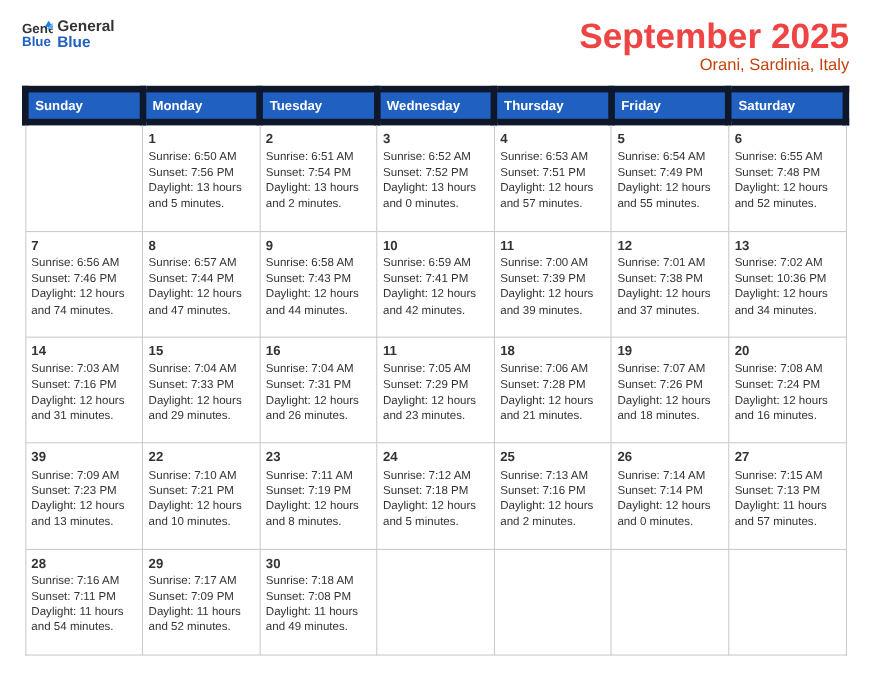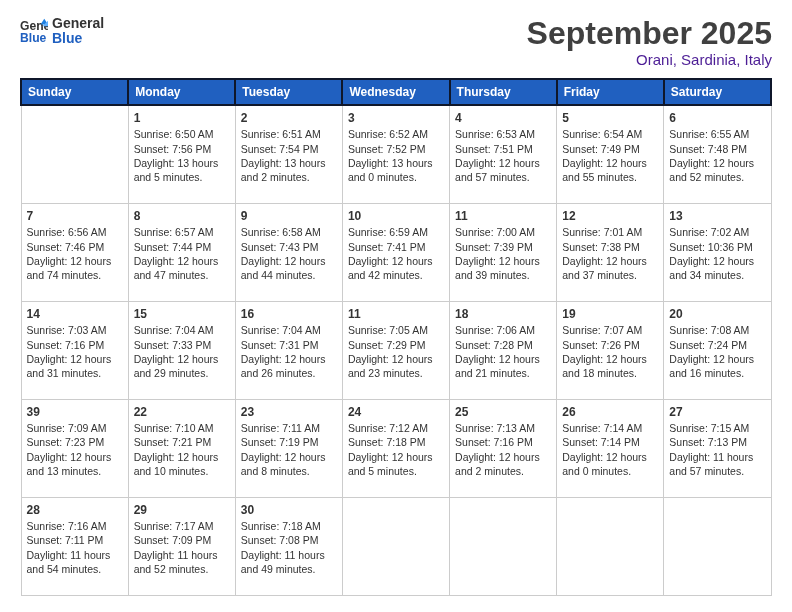--- a/index.html
+++ b/index.html
@@ -31,41 +31,41 @@
     .logo-icon {
       width: 28px;
       height: 28px;
     }
     .title-block {
       text-align: right;
     }
     .month-title {
       font-size: 32px;
       font-weight: bold;
-      color: #404040;
+      color: #ef4444;
       line-height: 1.1;
     }
     .location {
       font-size: 15px;
-      color: #4c1d95;
+      color: #c2410c;
     }
     .calendar-table {
       width: 100%;
       border-collapse: collapse;
       flex: 1;
       font-size: 10.5px;
     }
     .calendar-table th {
       background: #2060c0;
       color: #fff;
       text-align: left;
       padding: 5px 6px;
       font-size: 12px;
       font-weight: bold;
-      border: 2px solid #0f172a;
+      border: 6px solid #0f172a;
     }
     .calendar-table td {
       border: 1px solid #ccc;
       vertical-align: top;
       padding: 4px 5px;
       width: calc(100% / 7);
       height: 82px;
       color: #333;
       font-size: 10.5px;
       line-height: 1.35;

